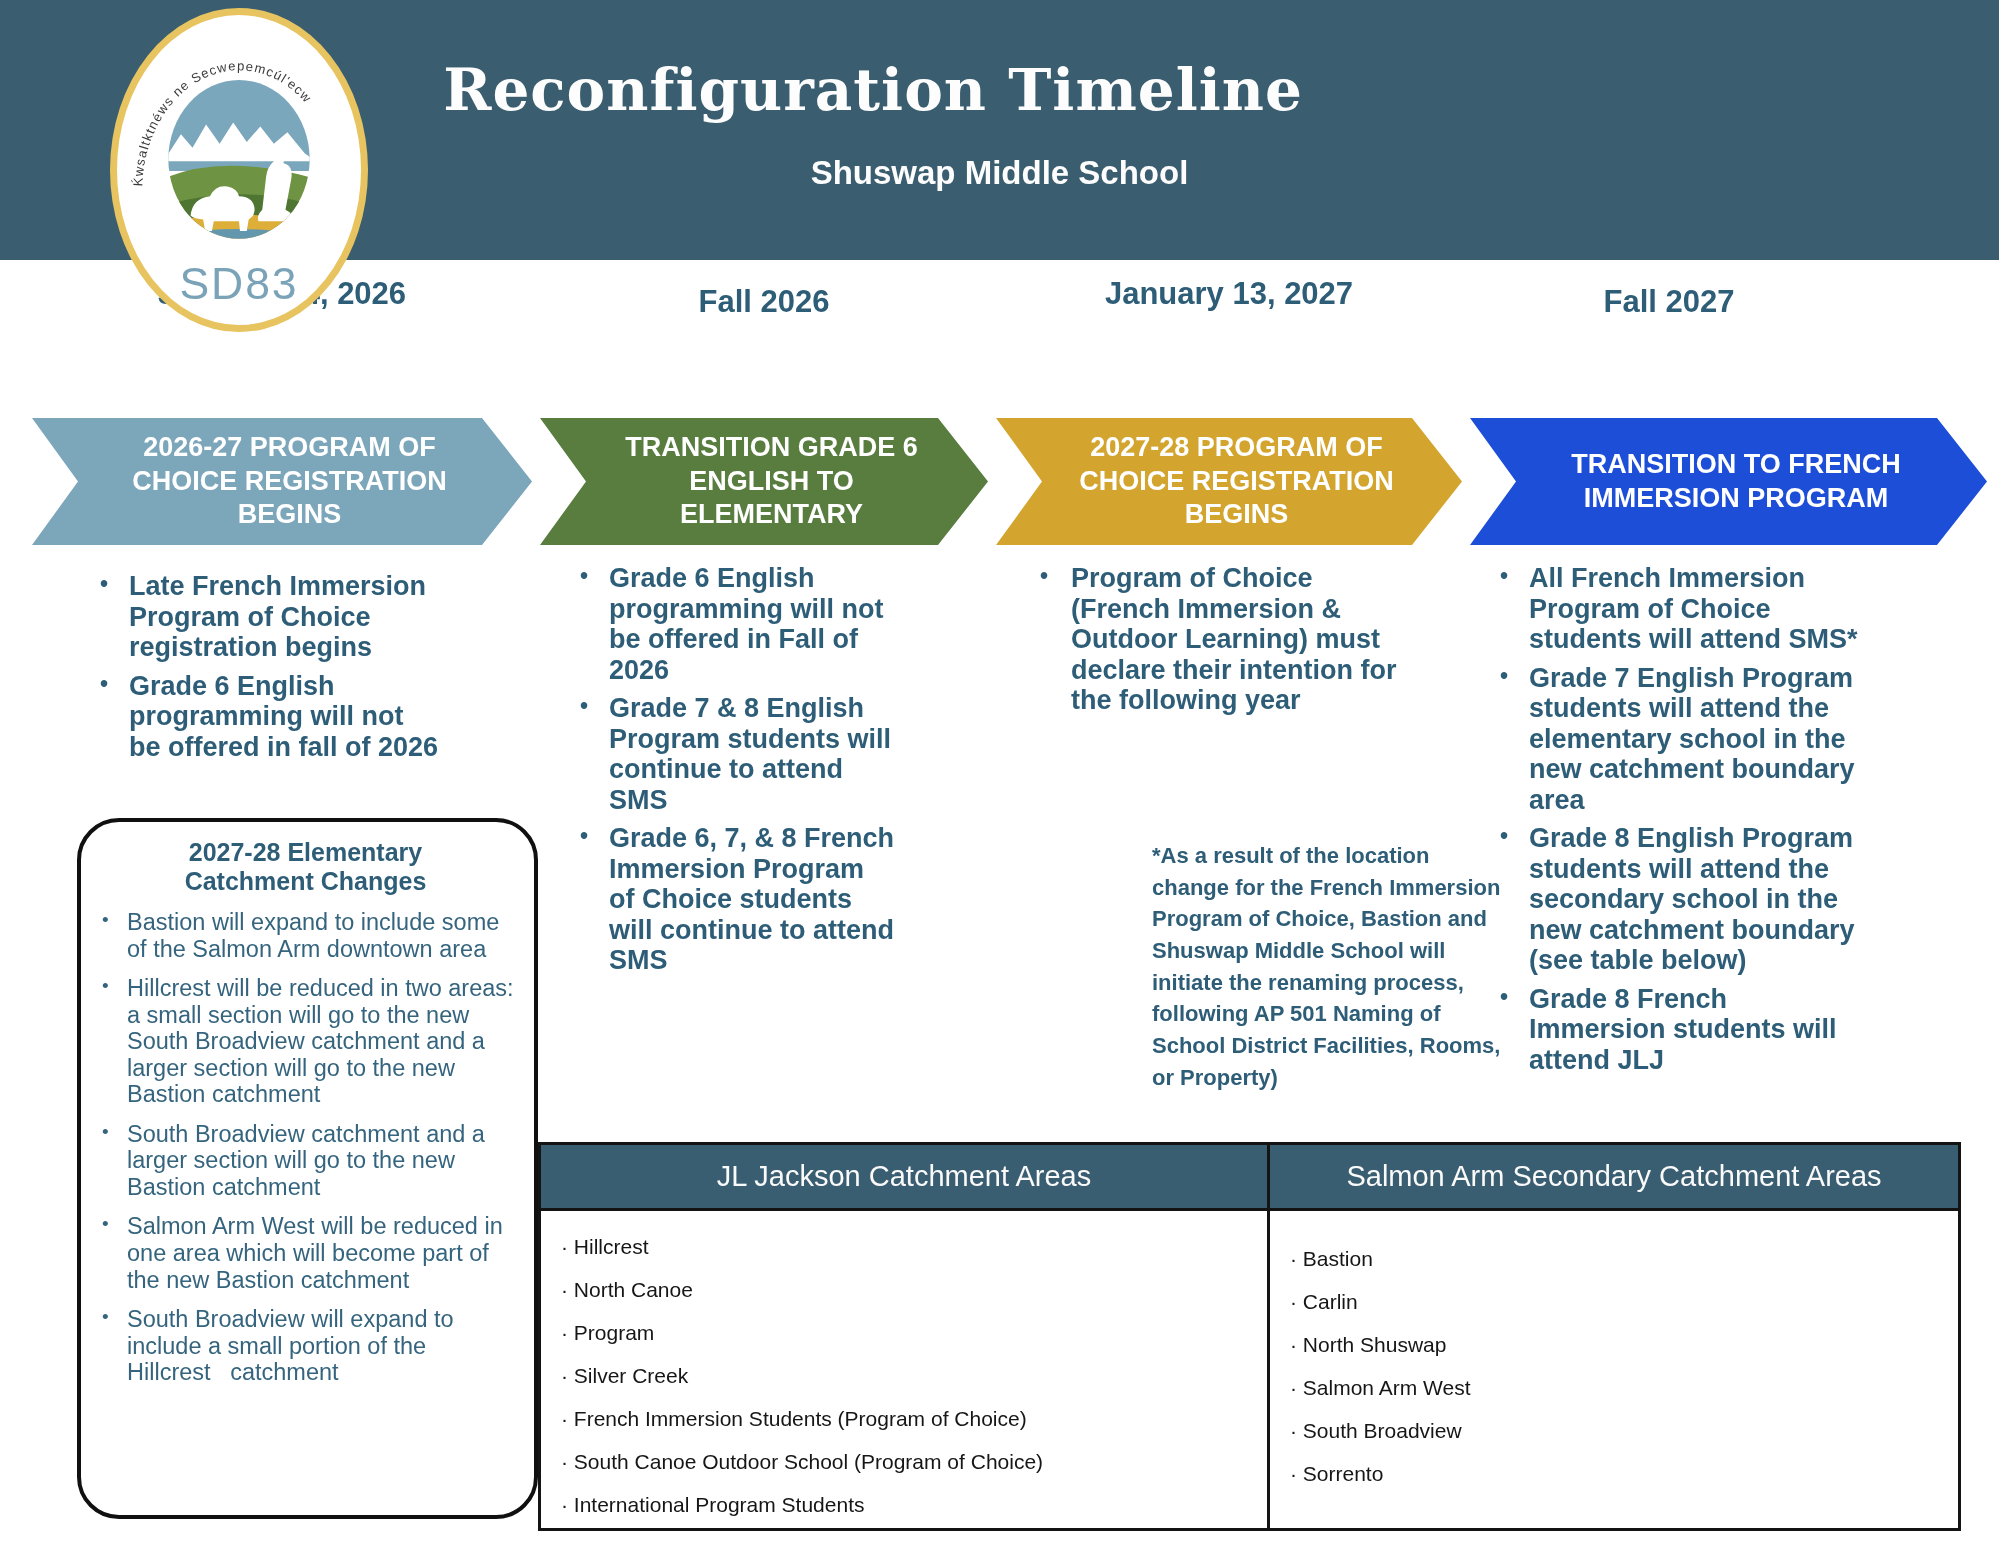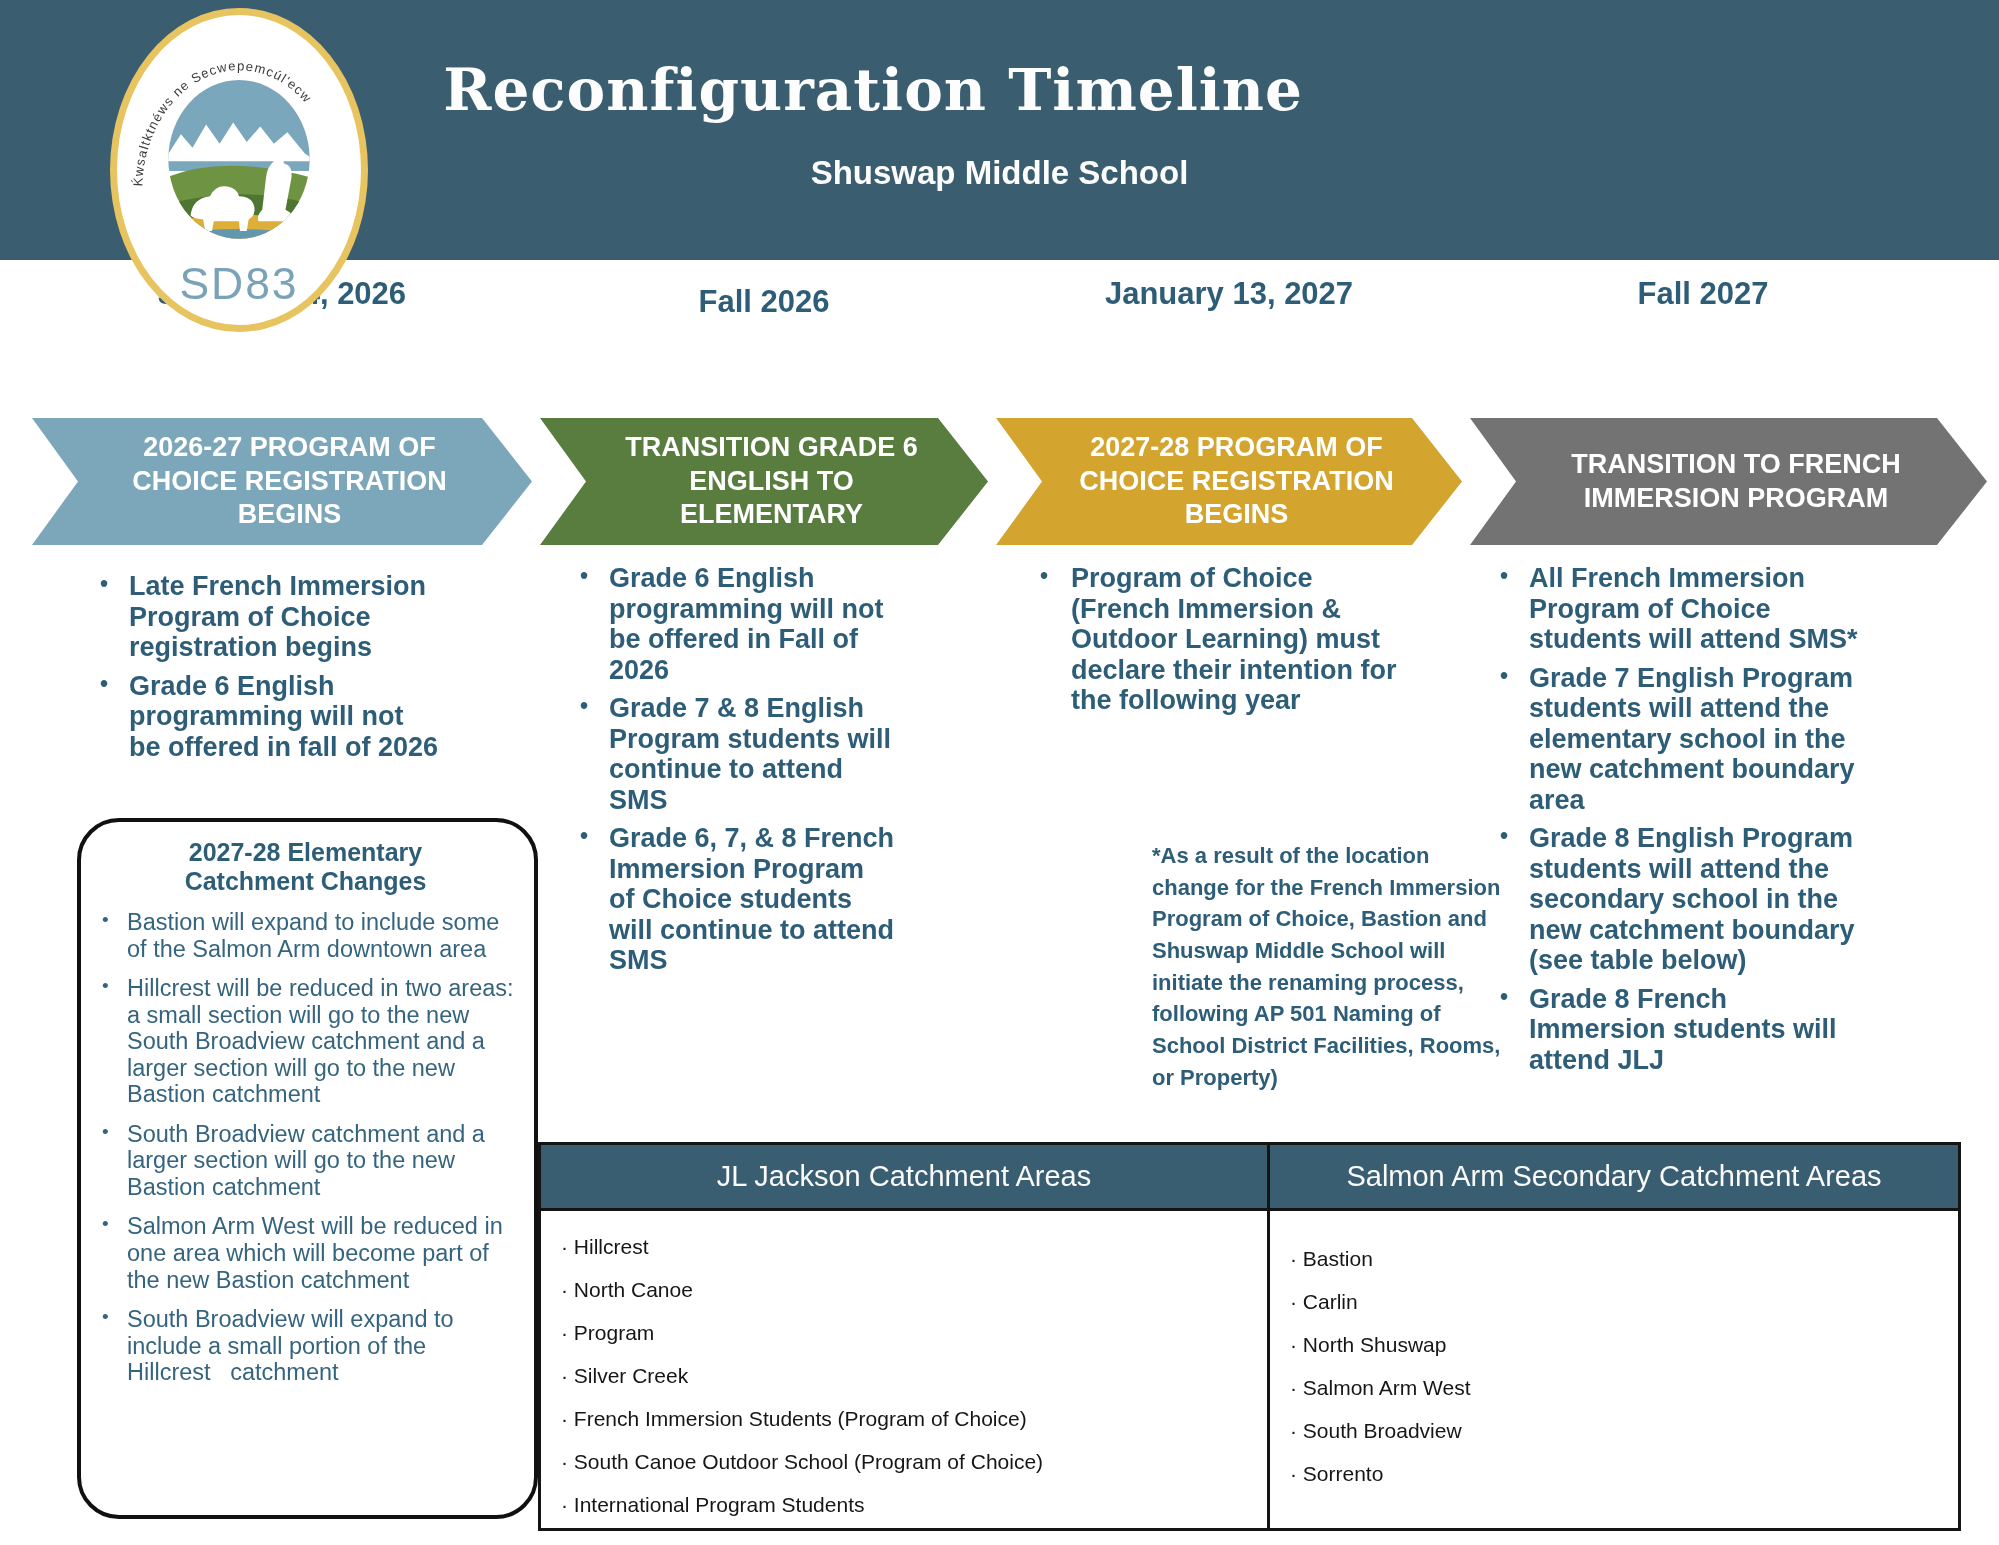--- a/index.html
+++ b/index.html
@@ -23,33 +23,33 @@
   .logo {
     position:absolute; left:110px; top:8px; width:258px; height:324px;
     background:#ffffff; border:7px solid #e7c45f; border-radius:50%; z-index:5;
   }
   .logo svg { width:100%; height:100%; display:block; }
   
   .date { position:absolute; top:276px; text-align:center; font-weight:700; font-size:31px; color:#2e5d78; }
   .date.d1 { left:32px;  width:500px; }
   .date.d2 { left:540px; width:448px; top:284px; }
   .date.d3 { left:996px; width:466px; }
-  .date.d4 { left:1470px; width:466px; }
+  .date.d4 { left:1436px; width:466px;margin-top:8px; }
   
   .arrow {
     position:absolute; top:418px; height:127px;
     display:flex; align-items:center; justify-content:center;
     color:#ffffff; font-weight:700; font-size:27px; line-height:1.25; text-align:center;
     clip-path: polygon(0 0, calc(100% - 50px) 0, 100% 50%, calc(100% - 50px) 100%, 0 100%, 46px 50%);
     padding:0 40px 0 55px;
   }
   .arrow.a1 { left:32px;   width:500px; background:#7ca6ba; }
   .arrow.a2 { left:540px;  width:448px; background:#587d3f; }
   .arrow.a3 { left:996px;  width:466px; background:#d3a52f; }
-  .arrow.a4 { left:1470px; width:517px; background:#737373; }
+  .arrow.a4 { left:1470px; width:517px; background:#1d4ed8; }
   .arrow .btxt { display:inline-block; }
   .a1 .btxt { max-width:430px; }
   .a2 .btxt { max-width:370px; }
   .a3 .btxt { max-width:430px; }
   .a4 .btxt { max-width:350px; }
   
   .bullets { position:absolute; top:552px; color:#2e5d78; font-weight:700; font-size:27px; line-height:1.13; }
   .bullets ul { list-style:none;margin-top:11px; }
   .bullets li { position:relative; padding-left:34px; margin-bottom:8px; }
   .bullets li::before { content:"•"; position:absolute; left:5px; top:0px; font-size:23px; }

